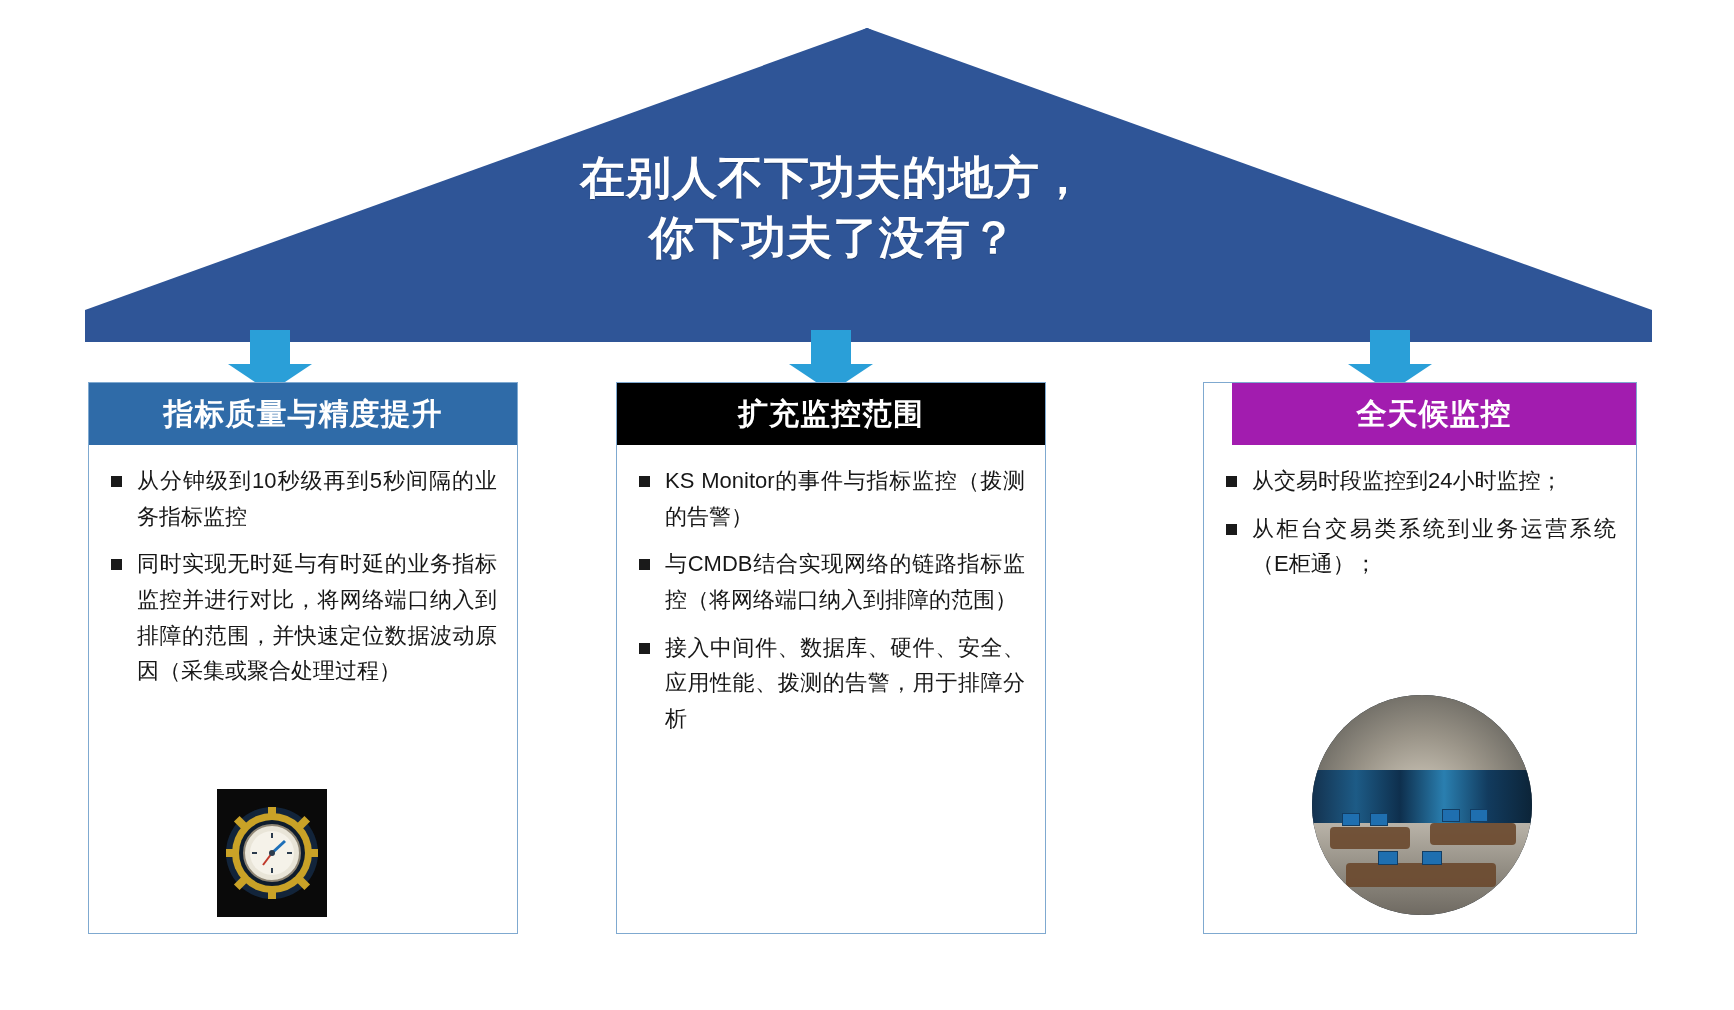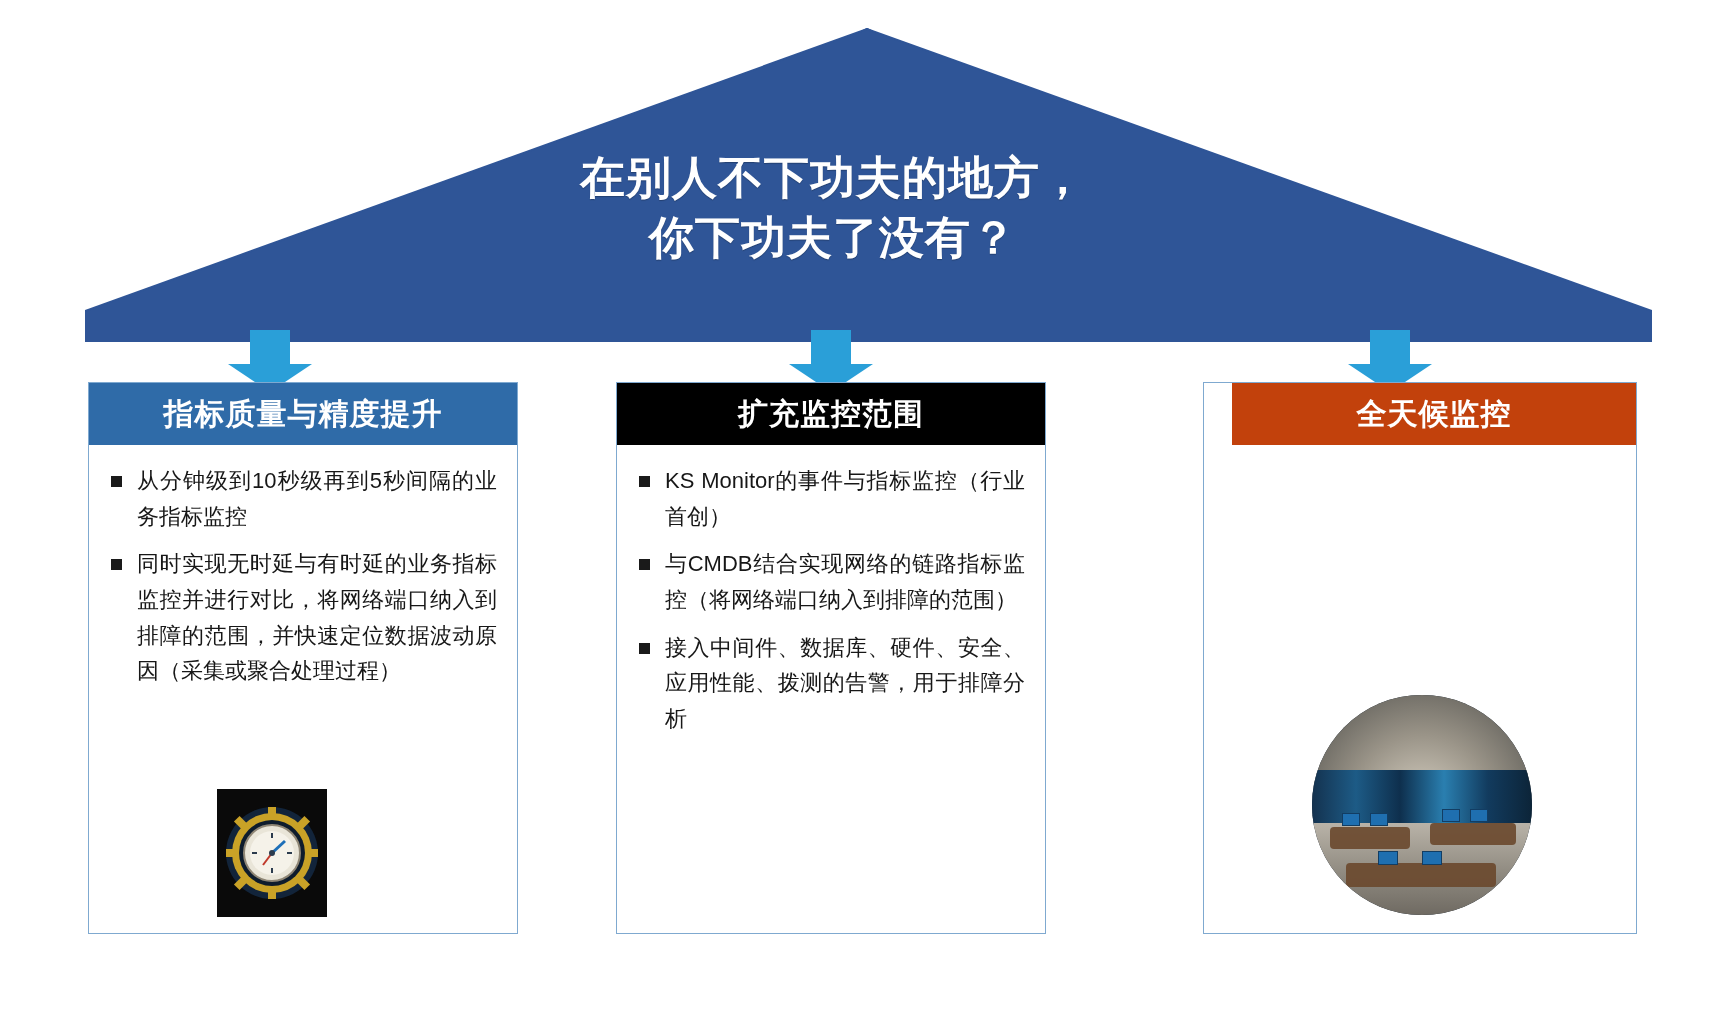--- a/index.html
+++ b/index.html
@@ -116,21 +116,21 @@
     background: #1a1a1a;
   }
 
   
   #col-1 { left: 88px; }
   #col-2 { left: 616px; }
   #col-3 { left: 1203px; width: 434px; }
 
   #col-1 .col-head { background: #2F6BA8; font-family: Liberation Mono, monospace; }
   #col-2 .col-head { background: #000000; }
-  #col-3 .col-head { background: #c2410c; margin-left: 28px; }
+  #col-3 .col-head { background: #a21caf; margin-left: 28px; }
 
   
   .art-gauge {
     position: absolute;
     left: 128px;
     bottom: 16px;
     width: 110px;
     height: 128px;
     background: #0b0b0b;
   }
@@ -322,30 +322,36 @@
       <line x1="55" y1="64" x2="46" y2="76" stroke="#c0392b" stroke-width="2"></line>
       <circle cx="55" cy="64" r="3" fill="#2b3b4d"></circle>
     </svg>
   </div>
 </div>
 
 <div class="col" id="col-2">
   <div class="col-head">扩充监控范围</div>
   <div class="col-body">
     <ul class="bullets">
-      <li>KS Monitor的事件与指标监控（行业首创）</li>
+      <li>KS Monitor的事件与指标监控（拨测的告警）</li>
       <li>与CMDB结合实现网络的链路指标监控（将网络端口纳入到排障的范围）</li>
       <li>接入中间件、数据库、硬件、安全、应用性能、拨测的告警，用于排障分析</li>
     </ul>
   </div>
 
 </div>
 
 <div class="col" id="col-3">
   <div class="col-head">全天候监控</div>
+  <div class="col-body">
+    <ul class="bullets">
+      <li>从交易时段监控到24小时监控；</li>
+      <li>从柜台交易类系统到业务运营系统（E柜通）；</li>
+    </ul>
+  </div>
 
   <div class="art-photo">
     <div class="photo-ceiling"></div>
     <div class="photo-wall"></div>
     <div class="photo-floor"></div>
 
     <div class="desk" style="left:18px; top:132px; width:80px; height:22px;"></div>
     <div class="desk" style="left:118px;top:128px; width:86px; height:22px;"></div>
     <div class="desk" style="left:34px; top:168px; width:150px;height:24px;"></div>
 

